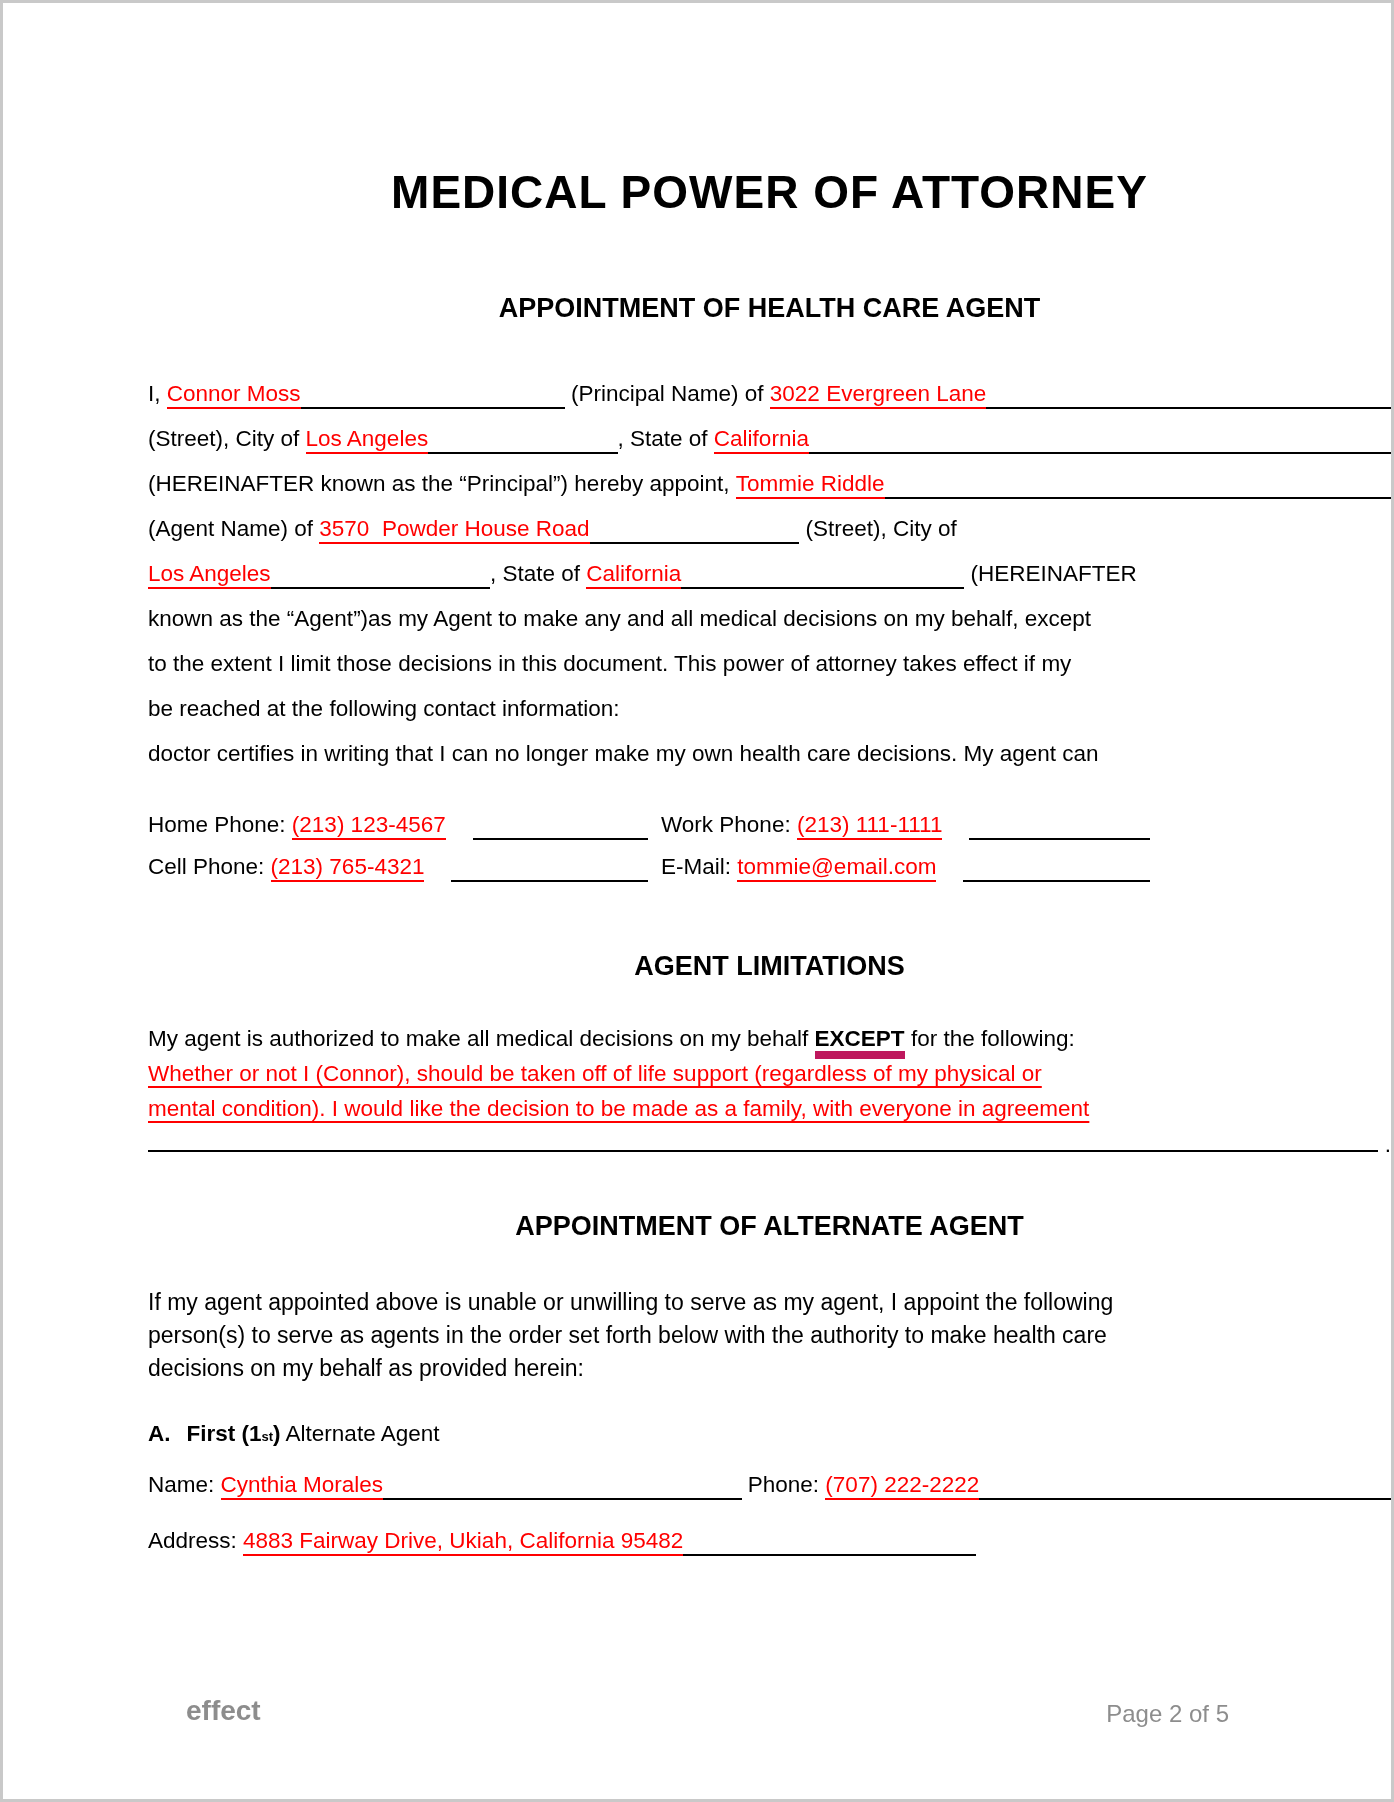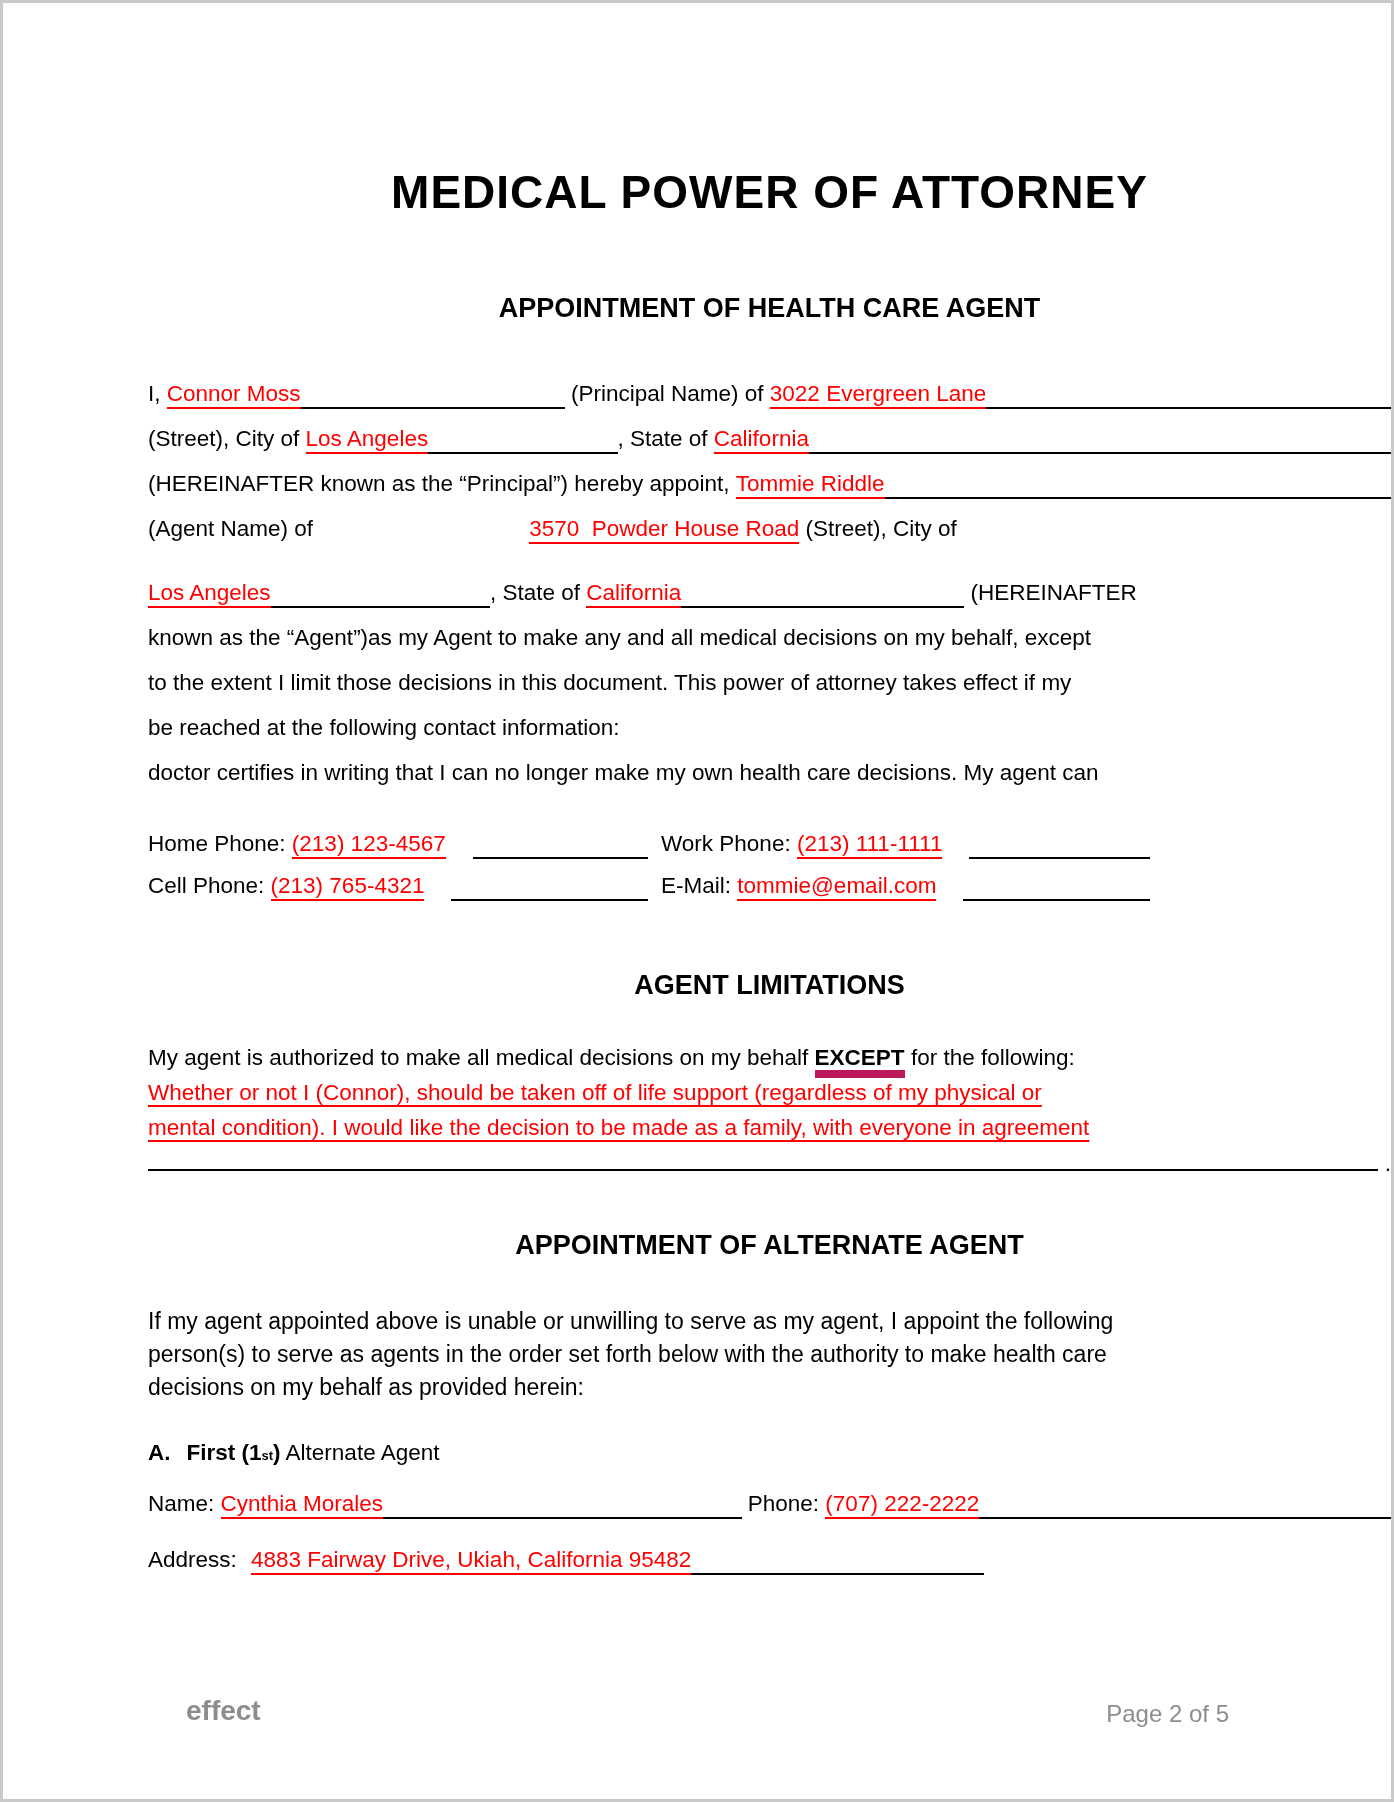--- a/index.html
+++ b/index.html
@@ -25,21 +25,21 @@
   .rest  { flex:1 1 auto; border-bottom:2px solid #000; height:26px; }
   .grow  { flex:1 1 auto; }
 
   .p1 { margin-top:49px; font-size:22.5px; }
   .p1 .form-line, .p1 .text-line { line-height:45px; min-height:45px; }
   .f-principal-name { width:398px; }
   .f-principal-street { flex:1 1 auto; }
   .f-principal-city { width:312px; }
   .f-principal-state { flex:1 1 auto; }
   .f-agent-name { flex:1 1 auto; }
-  .f-agent-street { width:480px;flex-direction:column; }
+  .f-agent-street { width:480px; }
   .f-agent-city { width:342px; }
   .f-agent-state { width:378px; }
 
   .contacts { margin-top:28px; font-size:22.5px; }
   .contact-row { display:flex; align-items:center; line-height:42px; min-height:42px; }
   .ccol { display:flex; align-items:baseline; }
   .ccol span { white-space:pre; }
   .ccol .field { flex:1 1 auto;gap:27px; }
   .ccol1 { width:500px; }
   .ccol2 { width:489px; margin-left:13px; }
@@ -54,21 +54,21 @@
   .item-line { margin-top:34px; font-size:22.5px; line-height:30px; display:flex; align-items:baseline; }
   .item-line span { white-space:pre; }
   .item-letter { font-weight:700; margin-right:16px; }
   .item-bold { font-weight:700; }
   sup.st { font-size:13px; font-weight:700; vertical-align:super; line-height:0; }
 
   .name-row { margin-top:20px; font-size:22.5px; line-height:32px; }
   .addr-row { margin-top:24px; font-size:22.5px; line-height:32px; }
   .f-alt-name { width:521px; }
   .f-alt-phone { flex:1 1 auto; }
-  .f-alt-address { width:733px;margin-left:8px; }
+  .f-alt-address { width:733px; }
 
   .footer-brand { position:absolute; left:183px; top:1692px; font-size:28px; font-weight:700; color:var(--muted,#8d8d8d); }
   .footer-page  { position:absolute; right:162px; top:1697px; font-size:24px; color:var(--muted,#8d8d8d); }
 </style>
 </head>
 <body>
 
 <div class="page">
   <div class="content">
 

